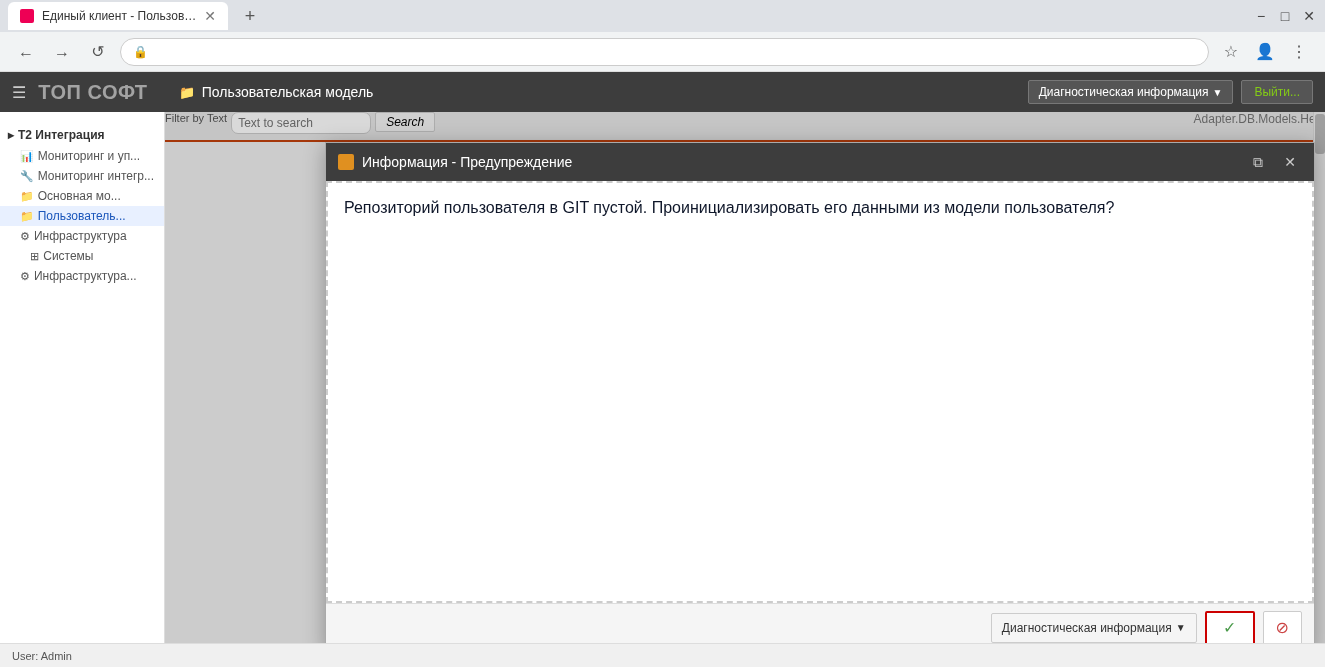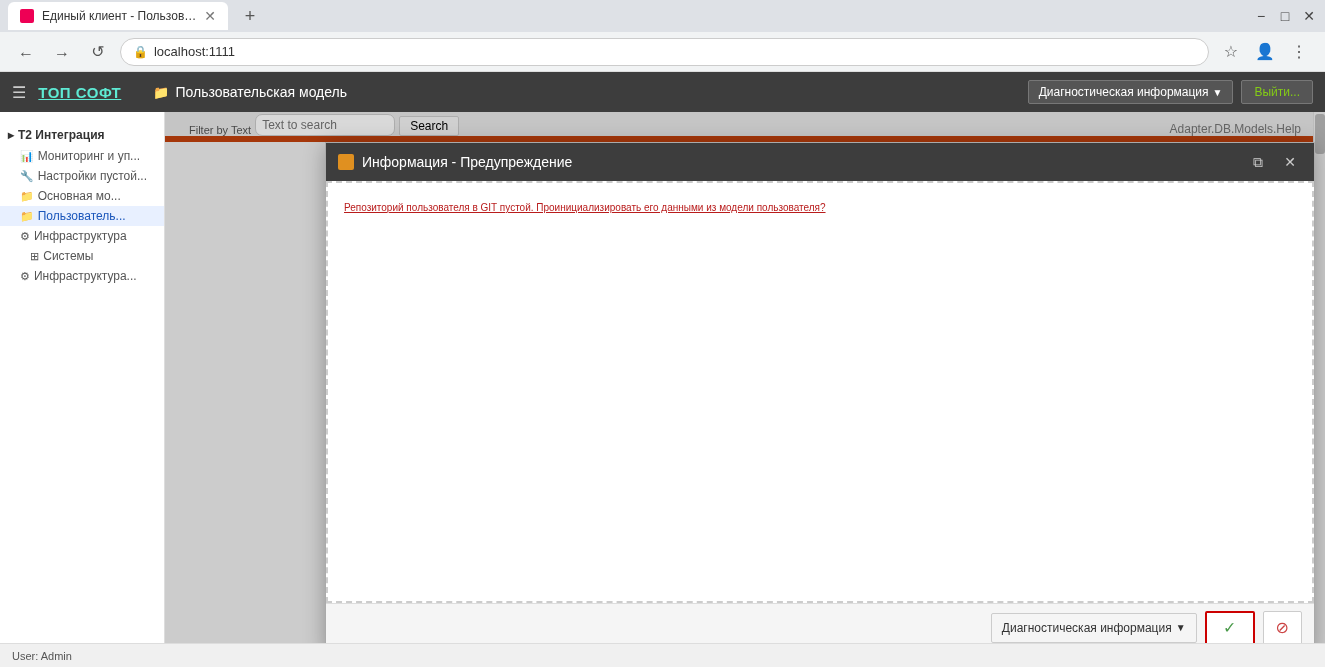--- a/index.html
+++ b/index.html
@@ -25,21 +25,21 @@
     .address-text { flex: 1; }
     .nav-right { display: flex; align-items: center; gap: 6px; }
     .star-icon, .profile-icon, .menu-icon { width: 28px; height: 28px; display: flex; align-items: center; justify-content: center; font-size: 16px; color: #555; cursor: pointer; border-radius: 50%; }
 
     
     .app-content { flex: 1; display: flex; flex-direction: column; overflow: hidden; background: #f0f0f0; }
 
     
     .app-topbar { height: 40px; background: #3d3d3d; display: flex; align-items: center; padding: 0 12px; gap: 12px; }
     .hamburger { color: #ccc; font-size: 16px; cursor: pointer; }
-    .app-brand { color: #5eead4; font-size: 15px; font-weight: bold; letter-spacing: 0.5px; text-decoration: underline; }
+    .app-brand { color: #a3a3a3; font-size: 20px; font-weight: bold; letter-spacing: 0.5px; }
     .topbar-center { flex: 1; display: flex; align-items: center; padding-left: 20px; }
     .topbar-folder-icon { color: #f0c040; margin-right: 6px; }
     .topbar-title { color: #fff; font-size: 14px; }
     .topbar-right { display: flex; align-items: center; gap: 8px; }
     .diag-dropdown { background: #555; border: 1px solid #777; color: #fff; padding: 4px 10px; font-size: 12px; display: flex; align-items: center; gap: 4px; cursor: pointer; border-radius: 2px; }
     .logout-btn { background: #555; border: 1px solid #777; color: #84cc16; padding: 4px 12px; font-size: 12px; cursor: pointer; border-radius: 2px; }
 
     
     .app-main { flex: 1; display: flex; overflow: hidden; position: relative; }
 
@@ -48,36 +48,36 @@
     .sidebar-section { padding: 4px 0; }
     .sidebar-section-title { padding: 4px 8px; font-size: 12px; font-weight: bold; color: #333; display: flex; align-items: center; gap: 4px; }
     .sidebar-item { padding: 3px 8px 3px 20px; font-size: 12px; color: #555; cursor: pointer; display: flex; align-items: center; gap: 4px; white-space: nowrap; overflow: hidden; text-overflow: ellipsis; }
     .sidebar-item.active { background: #e8f0ff; color: #1a56bb; }
     .sidebar-icon { font-size: 11px; flex-shrink: 0; }
 
     
     .content-area { flex: 1; background: #f0f0f0; position: relative; overflow: hidden; }
 
     
-    .content-toolbar { height: 30px; background: #e8e8e8; border-bottom: 6px solid #c2410c; display: flex; align-items: flex-end; padding: 0 24px; gap: 4px; }
+    .content-toolbar { height: 30px; background: #e8e8e8; border-bottom: 2px solid #c2410c; display: flex; align-items: flex-start; padding: 0 0; gap: 4px; }
     .filter-label { font-size: 11px; color: #555; }
     .search-input { height: 22px; border: 1px solid #ccc; padding: 0 6px; font-size: 12px; width: 140px; border-radius: 7px; background: #fff; }
-    .search-btn { padding: 2px 10px; font-size: 12px; background: #f5f5f5; border: 1px solid #ccc; cursor: pointer; border-radius: 2px; }
+    .search-btn { padding: 2px 10px; font-size: 12px; background: #f5f5f5; border: 1px solid #ccc; cursor: pointer; border-radius: 2px; font-style: italic; }
 
     
     .modal-overlay { position: absolute; top: 0; left: 0; right: 0; bottom: 0; background: rgba(0,0,0,0.15); display: flex; align-items: flex-start; justify-content: flex-start; padding: 30px 0 0 160px; z-index: 100; }
 
     
     .modal { width: 990px; background: #fff; border: 1px solid #aaa; box-shadow: 0 4px 20px rgba(0,0,0,0.3); display: flex; flex-direction: column; height: 510px; }
     .modal-header { background: #3d3d3d; color: #fff; height: 38px; display: flex; align-items: center; padding: 0 12px; gap: 8px; flex-shrink: 0; justify-content: space-between; }
     .modal-header-icon { width: 16px; height: 16px; background: #e09020; border-radius: 2px; flex-shrink: 0; }
     .modal-title { flex: 1; font-size: 14px; font-weight: normal; }
     .modal-header-btn { width: 24px; height: 24px; display: flex; align-items: center; justify-content: center; cursor: pointer; color: #ccc; font-size: 14px; border-radius: 2px; }
     .modal-body { flex: 1; padding: 16px; border: 2px dashed #ccc; margin: 0; overflow-y: auto; background: #fff; position: relative; }
-    .modal-message { color: #b91c1c; font-size: 10px; text-decoration: underline; cursor: pointer; }
+    .modal-message { color: #0f172a; font-size: 16px; cursor: pointer; }
     .modal-footer { height: 48px; background: #f5f5f5; border-top: 1px solid #ddd; display: flex; align-items: center; justify-content: flex-end; padding: 0 12px; gap: 8px; flex-shrink: 0; }
     .footer-diag-dropdown { background: #f5f5f5; border: 1px solid #ccc; color: #333; padding: 4px 10px; font-size: 12px; display: flex; align-items: center; gap: 4px; cursor: pointer; border-radius: 2px; height: 30px; }
     .footer-confirm-btn { background: #fff; border: 2px solid #cc0000; color: #333; padding: 4px 16px; font-size: 16px; cursor: pointer; border-radius: 2px; height: 34px; display: flex; align-items: center; justify-content: center; min-width: 50px; }
     .footer-cancel-btn { background: #fff; border: 1px solid #ccc; color: #333; padding: 4px 12px; font-size: 16px; cursor: pointer; border-radius: 2px; height: 34px; display: flex; align-items: center; justify-content: center; }
     .check-mark { color: #4a9a4a; font-size: 16px; }
     .cancel-mark { color: #cc4444; font-size: 16px; }
     .chevron-down { font-size: 10px; }
 
     
     .scrollbar-area { position: absolute; right: 0; top: 0; bottom: 0; width: 12px; background: #f0f0f0; border-left: 1px solid #ddd; }
@@ -106,21 +106,20 @@
       <div class="win-btn">✕</div>
     </div>
   </div>
 
   <div class="nav-bar">
     <div class="nav-icon">←</div>
     <div class="nav-icon">→</div>
     <div class="nav-icon">↺</div>
     <div class="address-bar">
       <span class="lock-icon">🔒</span>
-      <span class="address-text">localhost:1111</span>
     </div>
     <div class="nav-right">
       <div class="star-icon">☆</div>
       <div class="profile-icon">👤</div>
       <div class="menu-icon">⋮</div>
     </div>
   </div>
 
   <div class="app-content">
 
@@ -147,21 +146,21 @@
           <div class="sidebar-section-title">
             <span>▸</span>
             <span>Т2 Интеграция</span>
           </div>
           <div class="sidebar-item">
             <span class="sidebar-icon">📊</span>
             <span>Мониторинг и уп...</span>
           </div>
           <div class="sidebar-item">
             <span class="sidebar-icon">🔧</span>
-            <span>Настройки пустой...</span>
+            <span>Мониторинг интегр...</span>
           </div>
           <div class="sidebar-item">
             <span class="sidebar-icon">📁</span>
             <span>Основная мо...</span>
           </div>
           <div class="sidebar-item active">
             <span class="sidebar-icon">📁</span>
             <span>Пользователь...</span>
           </div>
           <div class="sidebar-item">

